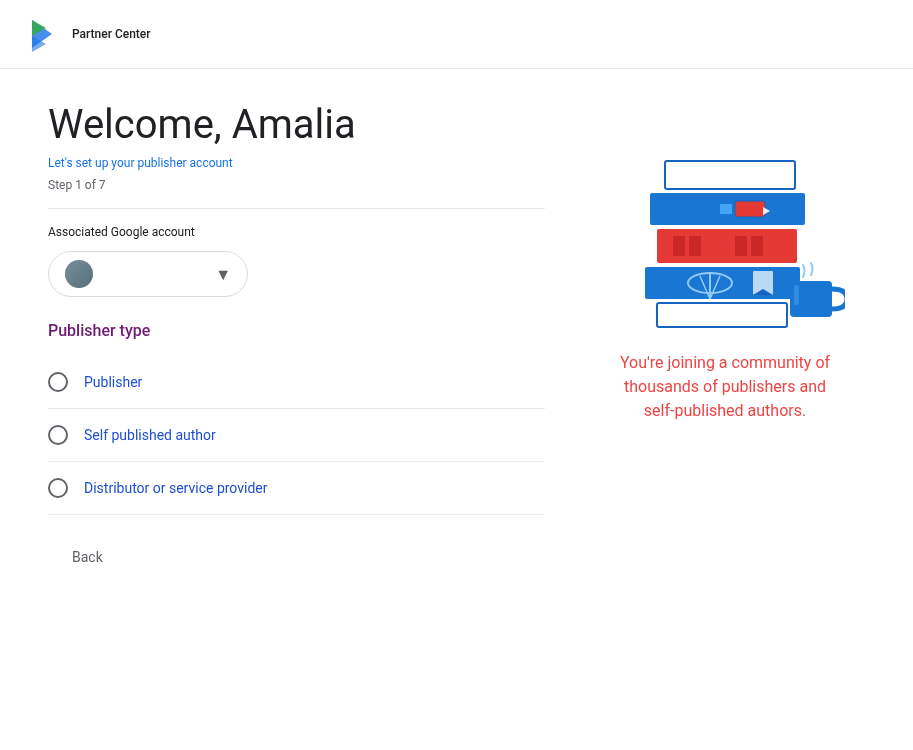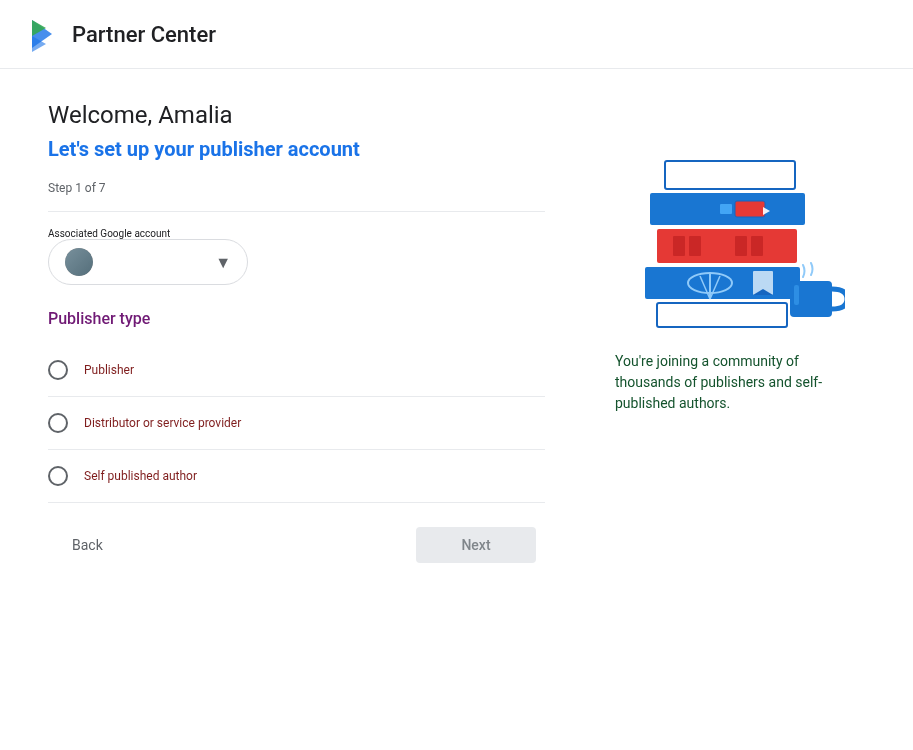--- a/index.html
+++ b/index.html
@@ -18,68 +18,69 @@
       align-items: center;
       padding: 16px 24px;
       border-bottom: 1px solid #e8eaed;
     }
     .logo-icon {
       width: 36px;
       height: 36px;
       margin-right: 12px;
     }
     .header-title {
-      font-size: 22px;
+      font-size: 12px;
       font-weight: 500;
       color: #202124;
     }
 
     
     .main-container {
       display: flex;
       padding: 32px 48px;
       gap: 40px;
     }
 
     
     .left-panel {
       flex: 1;
       max-width: 520px;
     }
 
     .welcome-heading {
-      font-size: 24px;
+      font-size: 40px;
       font-weight: 400;
       color: #202124;
       margin-bottom: 8px;
     }
 
     .setup-subtitle {
-      font-size: 20px;
+      font-size: 12px;
       color: #1a73e8;
-      font-weight: 700;
-      margin-bottom: 20px;
+      font-weight: 400;
+      margin-bottom: 8px;
     }
 
     .step-info {
       font-size: 12px;
       color: #5f6368;
       margin-bottom: 16px;
     }
 
     .divider {
       border: none;
       border-top: 1px solid #e8eaed;
       margin: 16px 0;
     }
 
     
     .section-label {
-      font-size: 10px;
-      color: #202124;
+      font-size: 12px;
+      color: #202124;
+      margin-bottom: 12px;
       font-weight: 400;
     }
 
     .account-dropdown {
       display: flex;
       align-items: center;
       border: 1px solid #dadce0;
       border-radius: 24px;
       padding: 8px 16px;
       width: 200px;
@@ -130,22 +131,22 @@
       height: 20px;
       border: 2px solid #5f6368;
       border-radius: 50%;
       margin-right: 16px;
       flex-shrink: 0;
       background: #fff;
       position: relative;
     }
 
     .radio-label {
-      font-size: 12px;
-      color: #7f1d1d;
+      font-size: 14px;
+      color: #1d4ed8;
     }
 
     
     .button-row {
       display: flex;
       justify-content: space-between;
       align-items: center;
       margin-top: 24px;
       max-width: 488px;
     }
@@ -177,22 +178,23 @@
     .right-panel {
       display: flex;
       flex-direction: column;
       align-items: center;
       justify-content: flex-start;
       padding-top: 40px;
       min-width: 280px;
     }
 
     .caption-text {
-      font-size: 14px;
-      color: #14532d;
+      font-size: 16px;
+      color: #ef4444;
+      text-align: center;
       max-width: 220px;
       line-height: 1.5;
     }
   </style>
 </head>
 <body>
 
 <header class="header">
   <svg class="logo-icon" viewBox="0 0 36 36" fill="none" xmlns="http://www.w3.org/2000/svg">
     <polygon points="8,4 28,18 8,32" fill="#1a73e8" opacity="0.8"></polygon>
@@ -223,31 +225,30 @@
 
     <p class="publisher-type-label">Publisher type</p>
 
     <div class="radio-option">
       <div class="radio-circle"></div>
       <span class="radio-label">Publisher</span>
     </div>
 
     <div class="radio-option">
       <div class="radio-circle"></div>
-      <span class="radio-label">Distributor or service provider</span>
+      <span class="radio-label">Self published author</span>
     </div>
 
     <div class="radio-option">
       <div class="radio-circle"></div>
-      <span class="radio-label">Self published author</span>
+      <span class="radio-label">Distributor or service provider</span>
     </div>
 
     <div class="button-row">
       <button class="btn-back">Back</button>
-      <button class="btn-next">Next</button>
     </div>
 
   </div>
 
   <div class="right-panel">
 
     <svg width="240" height="210" viewBox="0 0 240 210" xmlns="http://www.w3.org/2000/svg">
 
       <rect x="60" y="20" width="130" height="28" rx="2" fill="white" stroke="#1565c0" stroke-width="2"></rect>
 

